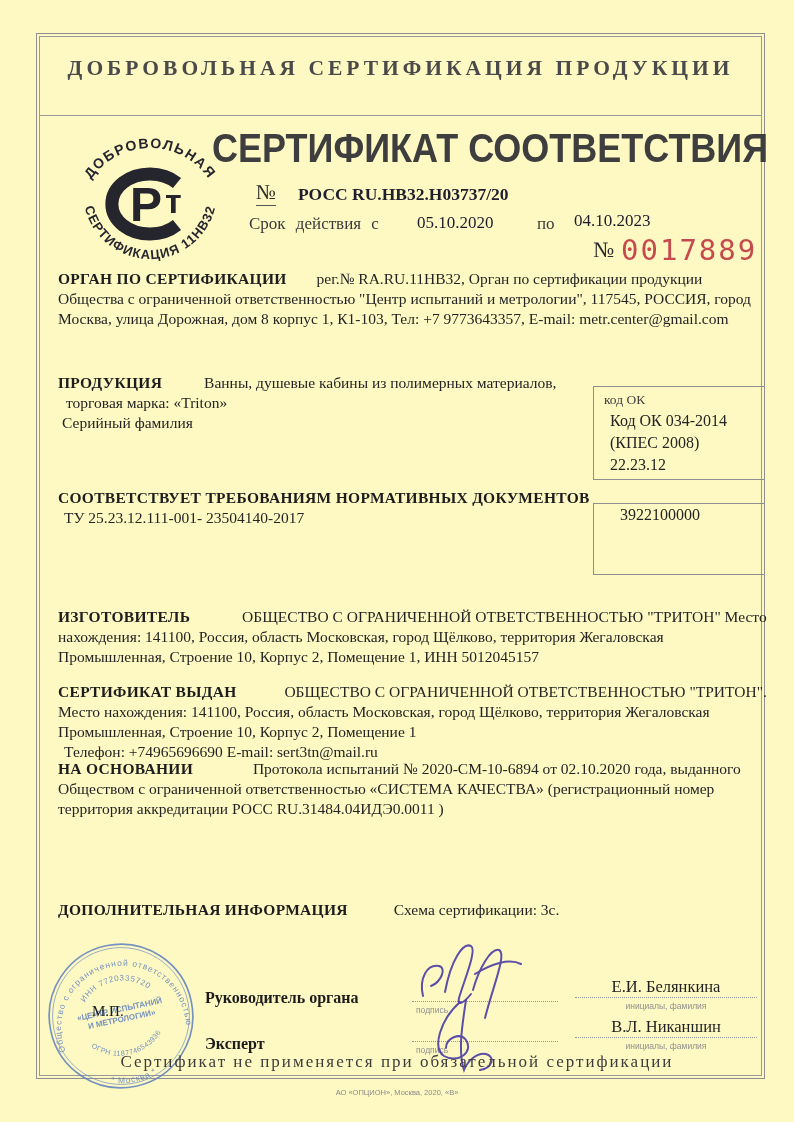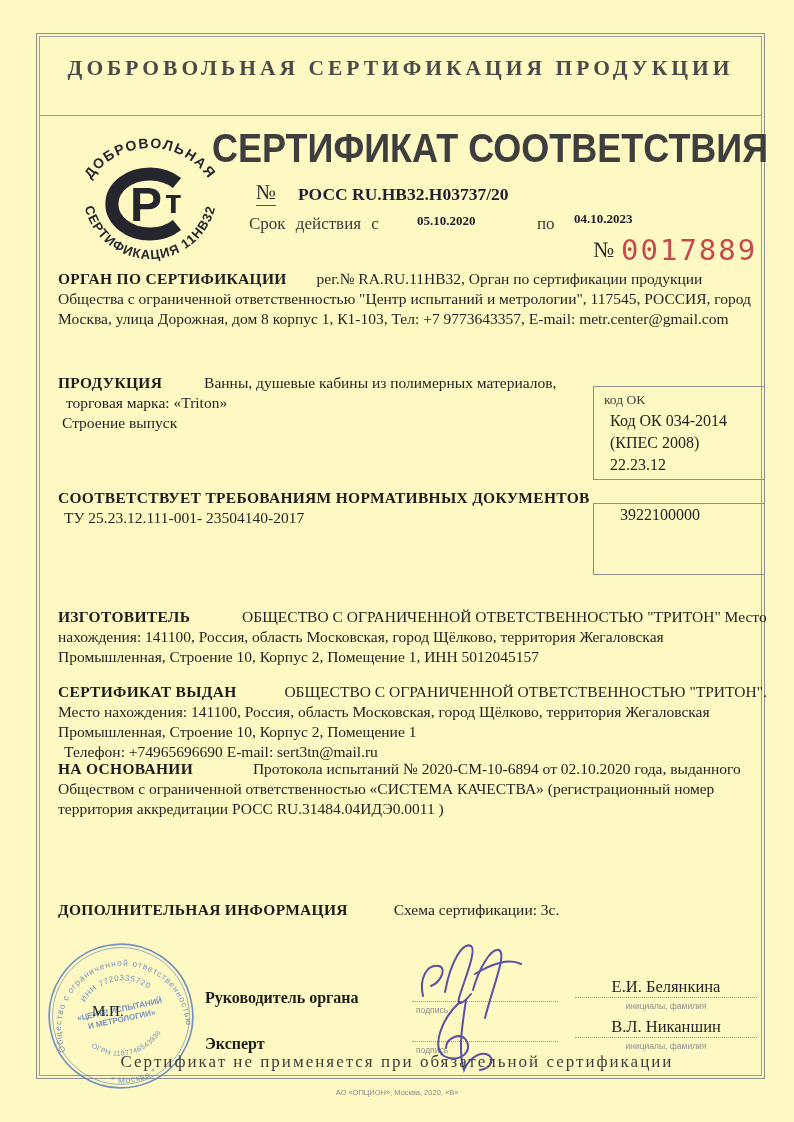--- a/index.html
+++ b/index.html
@@ -24,21 +24,21 @@
   .abs { position:absolute; }
   .title {
     left:212px; top:126px;
     font-family:"Liberation Sans", sans-serif; font-weight:bold;
     font-size:40px; color:#3e3e3e; transform:scaleX(0.9); transform-origin:left top;
     white-space:nowrap;
   }
   .num-label { font-size:21px; color:#2b2b2b; border-bottom:1px solid #555; }
   .num-value { font-weight:bold; font-size:17.5px; color:#1e1e2e; }
   .validity-label { font-size:17px; color:#3a3a3a; word-spacing:6px; }
-  .date { font-weight:bold; font-size:13px; color:#1c1c2c; }
+  .date { font-weight:normal; font-size:17px; color:#1c1c2c; }
   .form-no-label { font-size:22px; color:#2b2b2b; }
   .form-no {
     font-family:"DejaVu Sans Mono", monospace; font-size:29px; letter-spacing:2px;
     color:#c54a4e; font-weight:400;
   }
   .sect { font-size:15.5px; line-height:20px; color:#242424; }
   .sect b.lbl { font-size:15.5px; letter-spacing:0.3px; color:#1d1d1d; }
   .codebox {
     position:absolute; border:1px solid #8f8f8f; background:transparent;
     font-size:16px; color:#242424;
@@ -104,21 +104,21 @@
     <span>рег.№ RA.RU.11НВ32, Орган по сертификации продукции</span>
     <span>Общества с ограниченной ответственностью "Центр испытаний и метрологии", 117545, РОССИЯ, город Москва, улица Дорожная, дом 8 корпус 1,  К1-103, Тел: +7 9773643357, E-mail: metr.center@gmail.com</span>
   </p>
 
   <div class="abs sect" style="left:58px; top:373px; width:540px;">
     <p>
       <b class="lbl" style="margin-right:38px;">ПРОДУКЦИЯ</b>
       <span>Ванны, душевые кабины из полимерных материалов,</span>
     </p>
     <div style="padding-left:8px;">торговая марка: «Triton»</div>
-    <div style="padding-left:4px;">Строение выпуск</div>
+    <div style="padding-left:4px;">Серийный фамилия</div>
   </div>
 
   <div class="codebox" style="left:593px; top:386px; width:172px; height:94px;">
     <div class="cap">код ОК</div>
     <div class="val">Код ОК 034-2014</div>
     <div class="val">(КПЕС 2008)</div>
     <div class="val">22.23.12</div>
   </div>
 
   <div class="abs sect" style="left:58px; top:488px; width:560px;">

